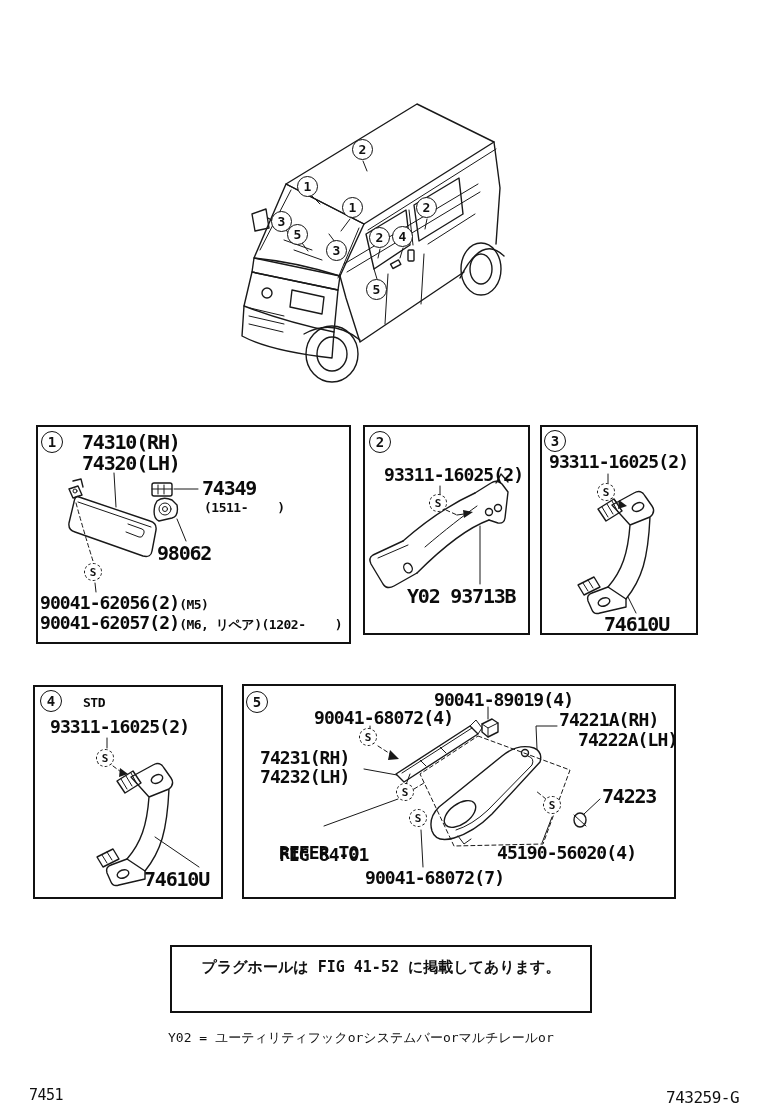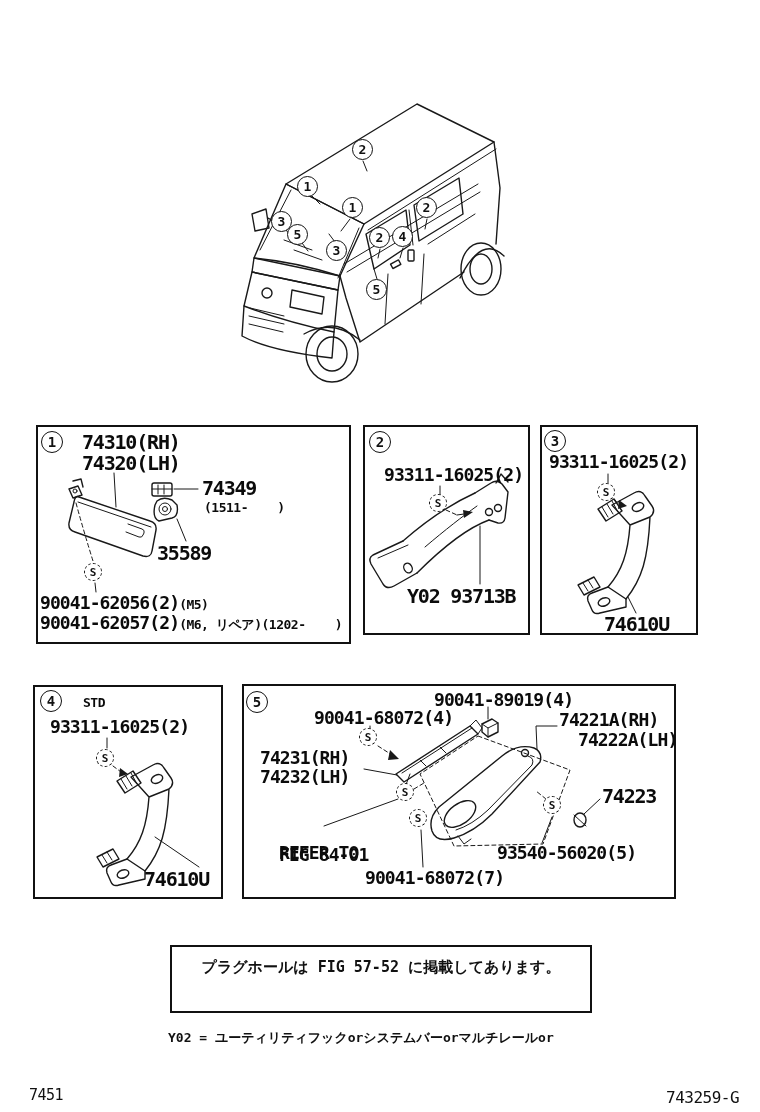--- a/index.html
+++ b/index.html
@@ -40,21 +40,21 @@
     position:absolute; width:18px; height:18px; border:1.4px dashed #111; border-radius:50%;
     font-size:11px; font-weight:bold; display:flex; align-items:center; justify-content:center;
     background:#fff; z-index:3;
   }
   .notebox {
     position:absolute; left:170px; top:945px; width:422px; height:68px;
     border:2px solid #111; text-align:center;
   }
   .notebox .jp { position:absolute; left:0; right:0; top:11px; font-size:15px; font-weight:bold; letter-spacing:0; }
   .notebox .en { position:absolute; left:0; right:0; top:38px; font-size:17px; font-weight:bold; letter-spacing:-0.5px; }
-  .y02 { position:absolute; font-size:13px; font-weight:bold; letter-spacing:0; white-space:pre; }
+  .y02 { position:absolute; font-size:13px; font-weight:normal; letter-spacing:0; white-space:pre; }
   .footer { position:absolute; font-size:15px; letter-spacing:-0.5px; }
 </style>
 </head>
 <body>
 
 <div class="page">
 
   <svg style="left:228px; top:92px;" width="310" height="305" viewBox="0 0 310 305">
     <g>
 
@@ -133,21 +133,21 @@
       <path class="thin" d="M139,92 L148,114"></path>
 
       <path class="dash thin" d="M38,76 C44,98 50,118 55,134"></path>
       <path class="thin" d="M57,156 L58,165"></path>
     </svg>
     <span class="badge" style="left:3px;top:4px">1</span>
     <div class="lbl t20" style="left:44px;top:5px">74310(RH)</div>
     <div class="lbl t20" style="left:44px;top:26px">74320(LH)</div>
     <div class="lbl t20" style="left:164px;top:51px">74349</div>
     <div class="lbl t13" style="left:166px;top:74px">(1511-    )</div>
-    <div class="lbl t20" style="left:119px;top:116px">35589</div>
+    <div class="lbl t20" style="left:119px;top:116px">98062</div>
     <span class="smark" style="left:46px;top:136px">S</span>
     <div class="lbl" style="left:2px;top:167px">
       <span class="t18">90041-62056(2)</span><span class="t13">(M5)</span>
     </div>
     <div class="lbl" style="left:2px;top:187px">
       <span class="t18">90041-62057(2)</span><span class="t13">(M6, リペア)(1202-    )</span>
     </div>
   </div>
 
   <div class="box" style="left:363px;top:425px;width:167px;height:210px">
@@ -261,30 +261,30 @@
     <span class="badge" style="left:2px;top:5px">5</span>
     <div class="lbl t18" style="left:190px;top:5px">90041-89019(4)</div>
     <div class="lbl t18" style="left:70px;top:23px">90041-68072(4)</div>
     <div class="lbl t18" style="left:315px;top:25px">74221A(RH)</div>
     <div class="lbl t18" style="left:334px;top:45px">74222A(LH)</div>
     <div class="lbl t18" style="left:16px;top:63px">74231(RH)</div>
     <div class="lbl t18" style="left:16px;top:82px">74232(LH)</div>
     <div class="lbl t20" style="left:358px;top:100px">74223</div>
     <div class="lbl t18" style="left:35px;top:158px">REFER TO</div>
     <div class="lbl t18" style="left:35px;top:160px">FIG 84-01</div>
-    <div class="lbl t18" style="left:253px;top:158px">93540-56020(5)</div>
+    <div class="lbl t18" style="left:253px;top:158px">45190-56020(4)</div>
     <div class="lbl t18" style="left:121px;top:183px">90041-68072(7)</div>
     <span class="smark" style="left:115px;top:42px">S</span>
     <span class="smark" style="left:152px;top:97px">S</span>
     <span class="smark" style="left:165px;top:123px">S</span>
     <span class="smark" style="left:299px;top:110px">S</span>
   </div>
 
   <div class="notebox">
-    <div class="jp">プラグホールは FIG 57-52 に掲載してあります。</div>
+    <div class="jp">プラグホールは FIG 41-52 に掲載してあります。</div>
   </div>
 
   <div class="y02" style="left:168px;top:1029px">Y02 = ユーティリティフックorシステムバーorマルチレールor</div>
 
   <div class="footer" style="left:29px;top:1086px">7451</div>
   <div class="footer" style="left:666px;top:1088px;font-size:16px">743259-G</div>
 
 </div>
 
 </body></html>

